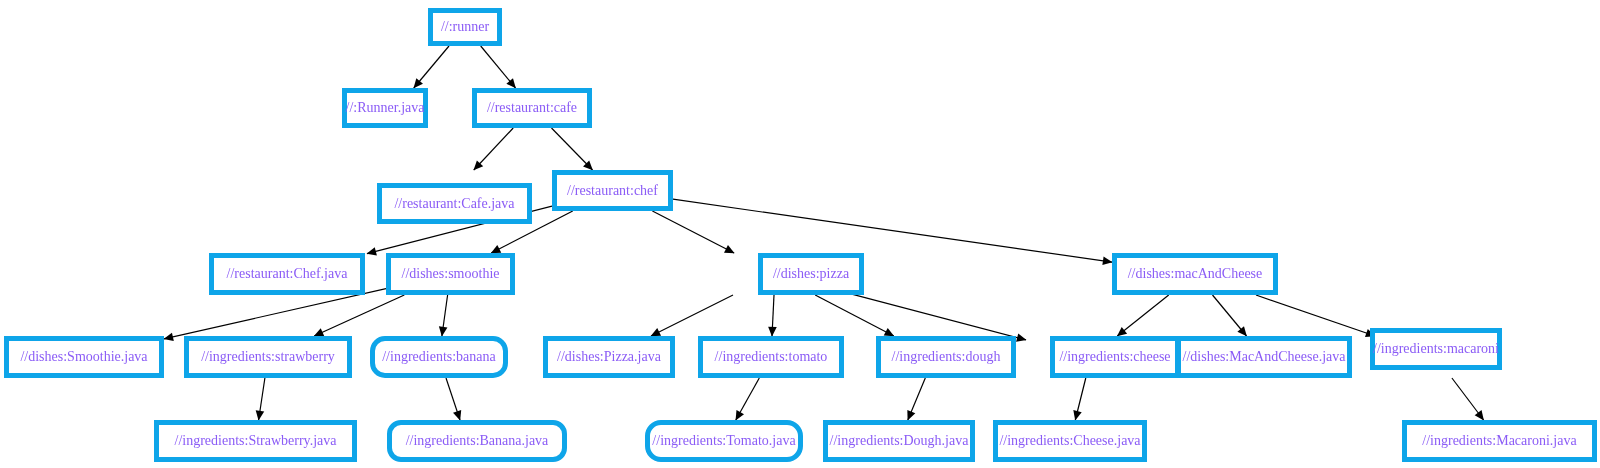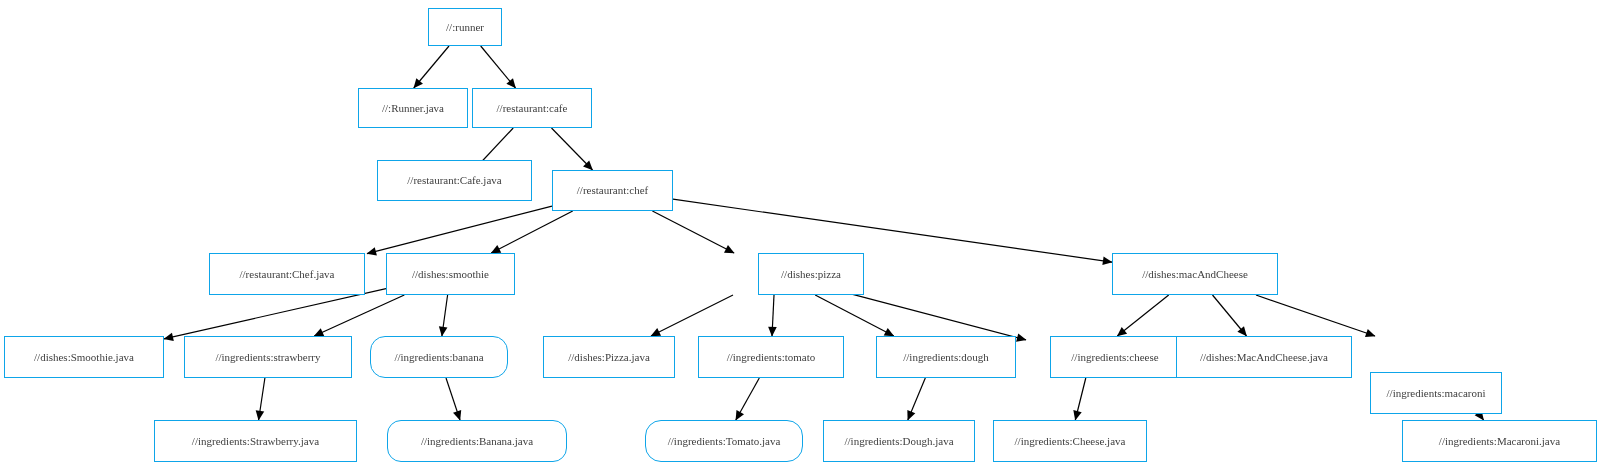--- a/index.html
+++ b/index.html
@@ -22,27 +22,27 @@
     width: 1600px;
     height: 468px;
   }
   .edges-svg line {
     stroke: #000000;
     stroke-width: 1.2;
   }
   .node {
     position: absolute;
     box-sizing: border-box;
-    border: 1px solid #0ea5e9;
+    border: 5px solid #0ea5e9;
     background: #ffffff;
-    color: #404040;
+    color: #8b5cf6;
     display: flex;
     align-items: center;
     justify-content: center;
-    font-size: 11px;
+    font-size: 14px;
     white-space: nowrap;
     line-height: 1;
   }
 </style>
 </head>
 <body>
 
 <div class="canvas">
   <svg class="edges-svg" viewBox="0 0 1600 468" xmlns="http://www.w3.org/2000/svg">
     <defs>
@@ -72,37 +72,37 @@
         <line x1="264.9" y1="378.0" x2="258.6" y2="420.0" marker-end="url(#arrowhead)"></line>
         <line x1="446.0" y1="378.0" x2="460.0" y2="420.0" marker-end="url(#arrowhead)"></line>
         <line x1="759.3" y1="378.0" x2="735.8" y2="420.0" marker-end="url(#arrowhead)"></line>
         <line x1="925.3" y1="378.0" x2="907.8" y2="420.0" marker-end="url(#arrowhead)"></line>
         <line x1="1085.8" y1="378.0" x2="1075.3" y2="420.0" marker-end="url(#arrowhead)"></line>
         <line x1="1451.9" y1="378.0" x2="1483.6" y2="420.0" marker-end="url(#arrowhead)"></line>
       </g>
   </svg>
   <div id="node-layer">
       <div class="node" style="left: 428px; top: 8px; width: 74px; height: 38px;">//:runner</div>
-      <div class="node" style="left: 358px; top: 88px; width: 110px; height: 40px; text-align: right;">//:Runner.java</div>
+      <div class="node" style="left: 342px; top: 88px; width: 86px; height: 40px; text-align: right;">//:Runner.java</div>
       <div class="node" style="left: 472px; top: 88px; width: 120px; height: 40px;">//restaurant:cafe</div>
-      <div class="node" style="left: 377px; top: 160px; width: 155px; height: 41px;">//restaurant:Cafe.java</div>
+      <div class="node" style="left: 377px; top: 183px; width: 155px; height: 41px;">//restaurant:Cafe.java</div>
       <div class="node" style="left: 552px; top: 170px; width: 121px; height: 41px;">//restaurant:chef</div>
       <div class="node" style="left: 209px; top: 253px; width: 156px; height: 42px;">//restaurant:Chef.java</div>
       <div class="node" style="left: 386px; top: 253px; width: 129px; height: 42px;">//dishes:smoothie</div>
       <div class="node" style="left: 722px; top: 253px; width: 106px; height: 42px; margin-left: 36px;">//dishes:pizza</div>
       <div class="node" style="left: 1112px; top: 253px; width: 166px; height: 42px;">//dishes:macAndCheese</div>
       <div class="node" style="left: 4px; top: 336px; width: 160px; height: 42px;">//dishes:Smoothie.java</div>
       <div class="node" style="left: 184px; top: 336px; width: 168px; height: 42px;">//ingredients:strawberry</div>
       <div class="node" style="left: 370px; top: 336px; width: 138px; height: 42px; border-radius: 15px;">//ingredients:banana</div>
       <div class="node" style="left: 543px; top: 336px; width: 132px; height: 42px;">//dishes:Pizza.java</div>
       <div class="node" style="left: 698px; top: 336px; width: 146px; height: 42px;">//ingredients:tomato</div>
       <div class="node" style="left: 864px; top: 336px; width: 140px; height: 42px; margin-left: 12px;">//ingredients:dough</div>
       <div class="node" style="left: 1050px; top: 336px; width: 130px; height: 42px;">//ingredients:cheese</div>
       <div class="node" style="left: 1176px; top: 336px; width: 176px; height: 42px;">//dishes:MacAndCheese.java</div>
-      <div class="node" style="left: 1370px; top: 328px; width: 132px; height: 42px; margin-top: 44px;">//ingredients:macaroni</div>
+      <div class="node" style="left: 1370px; top: 328px; width: 132px; height: 42px;">//ingredients:macaroni</div>
       <div class="node" style="left: 154px; top: 420px; width: 203px; height: 42px;">//ingredients:Strawberry.java</div>
       <div class="node" style="left: 387px; top: 420px; width: 180px; height: 42px; border-radius: 14px;">//ingredients:Banana.java</div>
       <div class="node" style="left: 645px; top: 420px; width: 158px; height: 42px; border-radius: 16px;">//ingredients:Tomato.java</div>
       <div class="node" style="left: 823px; top: 420px; width: 152px; height: 42px;">//ingredients:Dough.java</div>
       <div class="node" style="left: 993px; top: 420px; width: 154px; height: 42px;">//ingredients:Cheese.java</div>
       <div class="node" style="left: 1402px; top: 420px; width: 195px; height: 42px;">//ingredients:Macaroni.java</div>
     </div>
 </div>
 
 </body></html>

